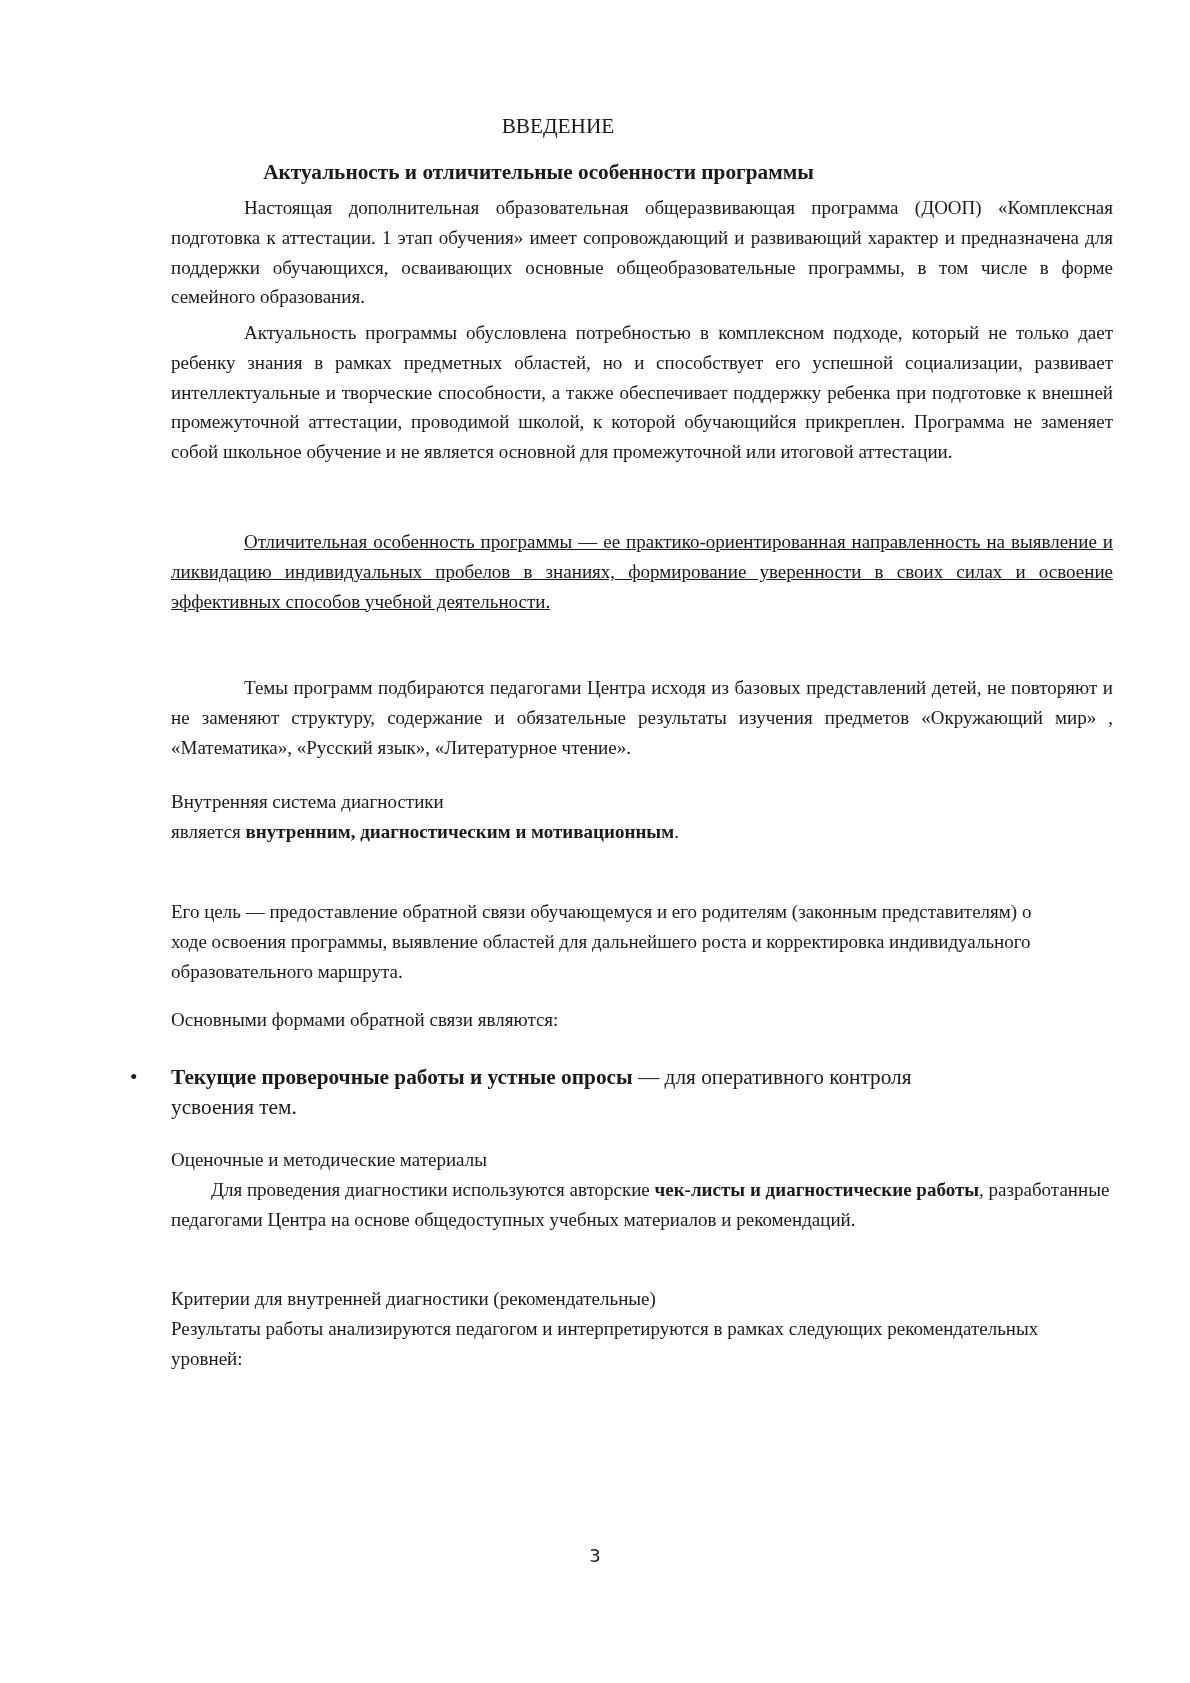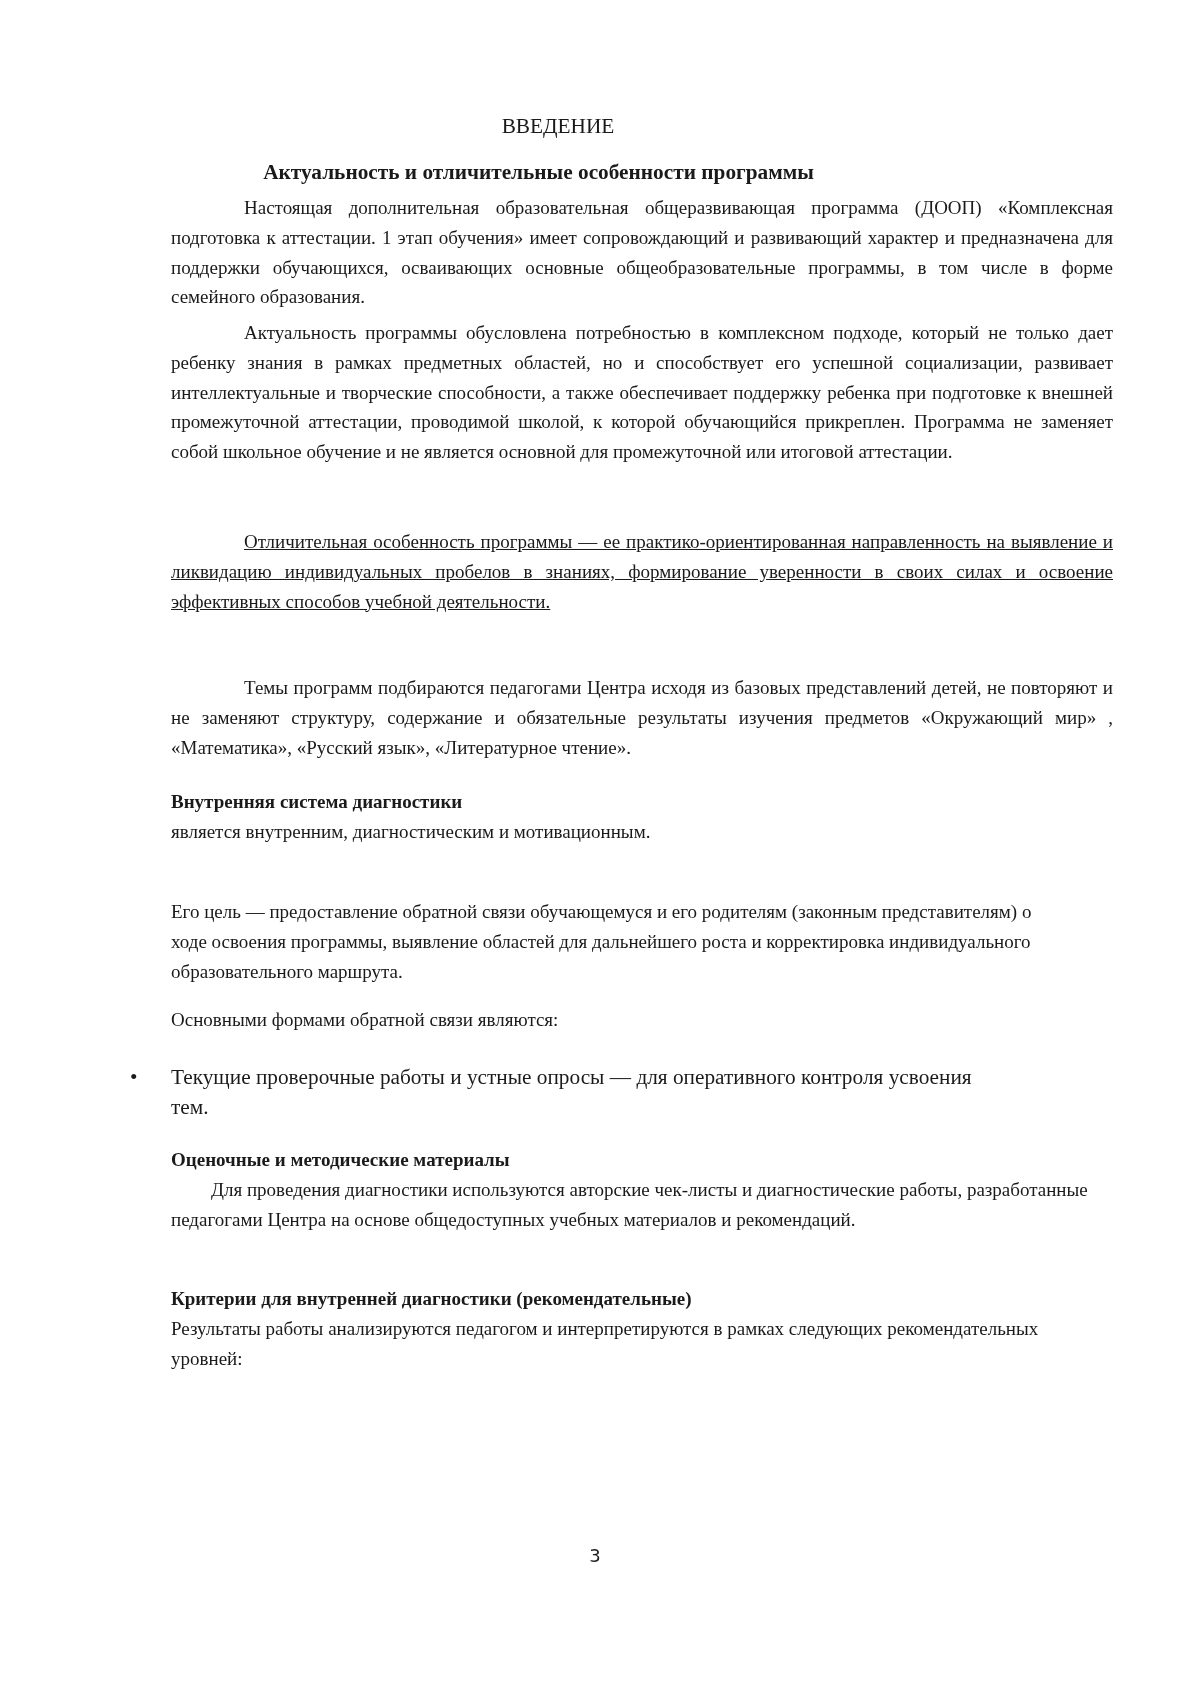--- a/index.html
+++ b/index.html
@@ -43,24 +43,24 @@
     .subtitle {
       position: absolute;
       left: 0; width: 1077px;
       text-align: center;
       font-size: 21.3px;
       top: 160px;
       margin: 0;
       font-weight: bold;
     }
     .heading {
-      font-weight: bold;
+      font-weight: normal;
       margin: 0;
     }
-    b, .bold { font-weight: normal; }
+    b, .bold { font-weight: bold; }
     .bullet-row {
       position: absolute;
       left: 130px;
       width: 900px;
       font-size: 21.3px;
       line-height: 29.8px;
     }
     .bullet-dot {
       position: absolute;
       left: 0;

